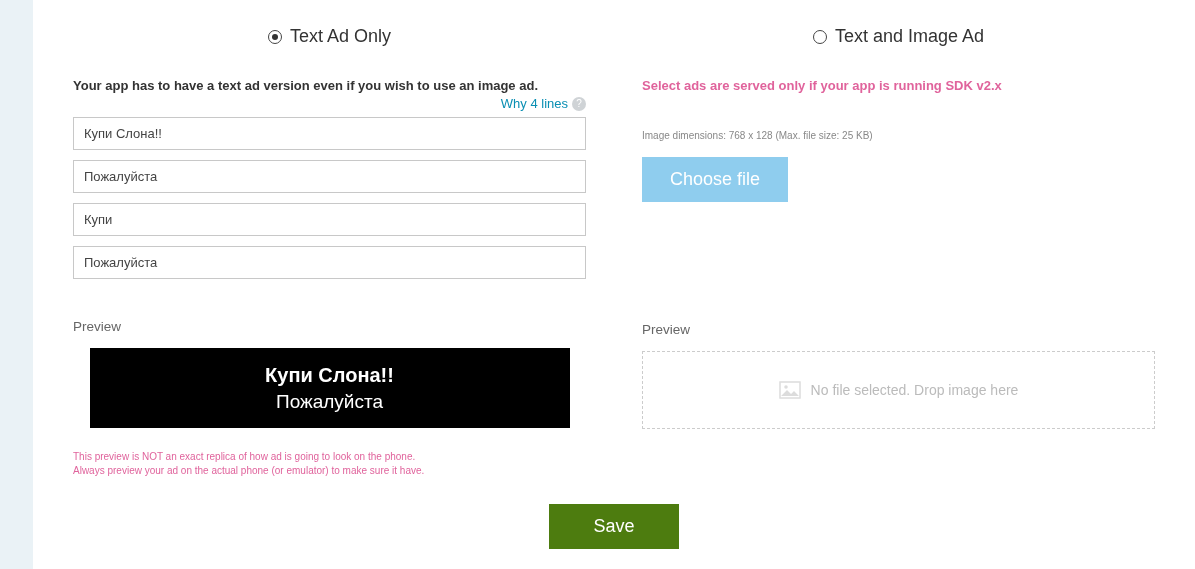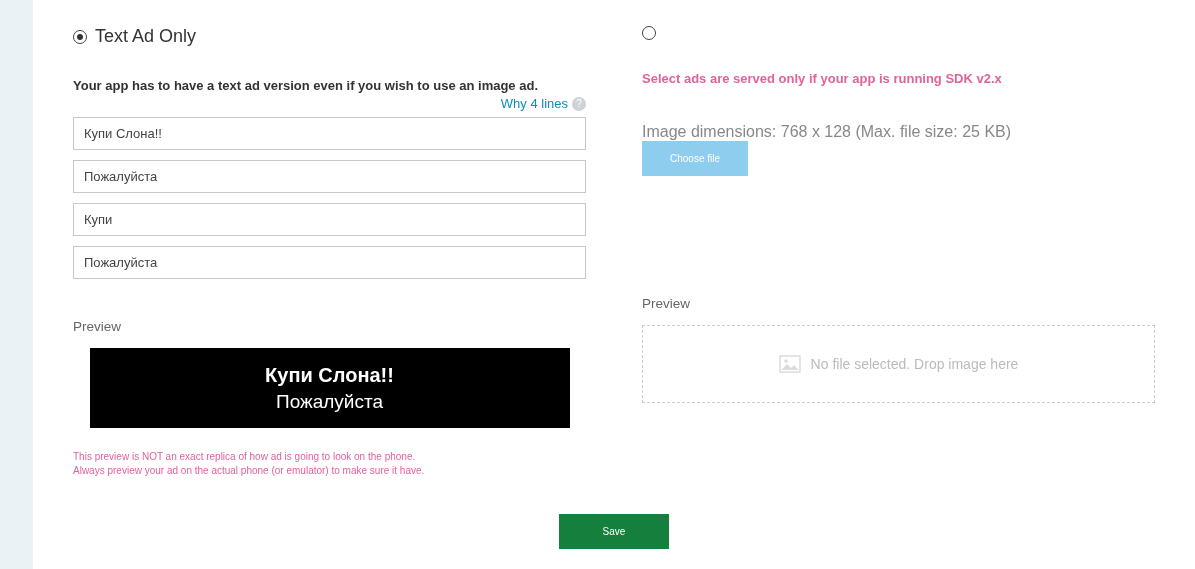--- a/index.html
+++ b/index.html
@@ -3,21 +3,21 @@
 <meta charset="utf-8">
 <style>
   * { box-sizing: border-box; margin: 0; padding: 0; }
   body { font-family: "Segoe UI", Arial, sans-serif; font-size: 14px; color: #333; background: #fff; }
   .page { display: flex; width: 1195px; height: 569px; }
   .left-gutter { width: 33px; background: #eaf2f6; }
   .content { flex: 1; padding: 26px 40px 20px 40px; display: flex; flex-direction: column; }
   .cols { display: flex; gap: 56px; flex: 1; }
   .col { flex: 1; min-width: 0; }
 
-  .radio-row { display: flex; align-items: center; gap: 8px; margin-bottom: 30px; }
+  .radio-row { display: flex; align-items: center; gap: 8px; margin-bottom: 30px; justify-content: center; }
   .radio-row label { font-size: 18px; color: #333; font-weight: 400; }
   .radio-outer { width: 14px; height: 14px; border: 1px solid #444; border-radius: 50%; display: flex; align-items: center; justify-content: center; background:#fff;}
   .radio-outer.checked .radio-inner { width: 6px; height: 6px; background: #333; border-radius: 50%; }
 
   .desc { font-size: 13px; color: #333; line-height: 1.45; font-weight: bold; }
   .desc.grey { color: #888; }
   .desc.pink { color: #e0639c; }
 
   .whylink { text-align: right; margin-bottom: 6px; font-size: 13px; }
   .whylink a { color: #0a8fb3; text-decoration: none; cursor: pointer; }
@@ -26,25 +26,25 @@
   .inp { width: 100%; border: 1px solid #c8c8c8; background:#fff; padding: 8px 10px; font-size: 13px; margin-bottom: 10px; color:#444; font-family: inherit; }
 
   .section-label { font-size: 13.5px; color: #666; margin-top: 30px; margin-bottom: 14px; }
 
   .preview-ad { width: 480px; height: 80px; margin: 0 auto; background: #000; color: #fff; display: flex; flex-direction: column; align-items: center; justify-content: center; }
   .preview-ad .line1 { font-size: 20px; font-weight: 700; }
   .preview-ad .line2 { font-size: 19px; font-weight: 400; margin-top: 4px; }
 
   .disclaimer { margin-top: 22px; font-size: 10px; line-height: 1.4; color: #e0639c; }
 
-  .dim-note { font-size: 16px; color: #888; margin-top: 34px; }
+  .dim-note { font-size: 10px; color: #888; margin-top: 34px; margin-bottom: 16px; }
 
-  .btn { display: inline-block; border: none; color: #fff; font-size: 10px; padding: 12px 28px; cursor: pointer; font-family: inherit; }
+  .btn { display: inline-block; border: none; color: #fff; font-size: 18px; padding: 12px 28px; cursor: pointer; font-family: inherit; }
   .btn-choose { background: #8fcdee; }
-  .btn-save { background: #15803d; padding: 12px 44px; }
+  .btn-save { background: #4d7c0f; padding: 12px 44px; }
 
   .drop-zone { border: 1px dashed #ccc; height: 78px; display:flex; align-items:center; justify-content:center; gap:10px; color:#bbb; font-size:14px; margin-top: 14px;}
   .drop-zone svg { opacity:.5 }
 
   .save-row { display:flex; justify-content:center; padding-top: 12px;}
 </style>
 </head>
 <body>
 
 <div class="page">
@@ -80,20 +80,21 @@
 
         <div class="disclaimer">
           <div>This preview is NOT an exact replica of how ad is going to look on the phone.</div>
           <div>Always preview your ad on the actual phone (or emulator) to make sure it have.</div>
         </div>
       </div>
 
       <div class="col">
         <div class="radio-row">
           <span class="radio-outer"></span>
+          <label>Text and Image Ad</label>
         </div>
 
         <p class="desc pink">Select ads are served only if your app is running SDK v2.x</p>
 
         <div class="dim-note">Image dimensions: 768 x 128 (Max. file size: 25 KB)</div>
 
         <button class="btn btn-choose">Choose file</button>
 
         <div class="section-label" style="margin-top:120px">Preview</div>
 

